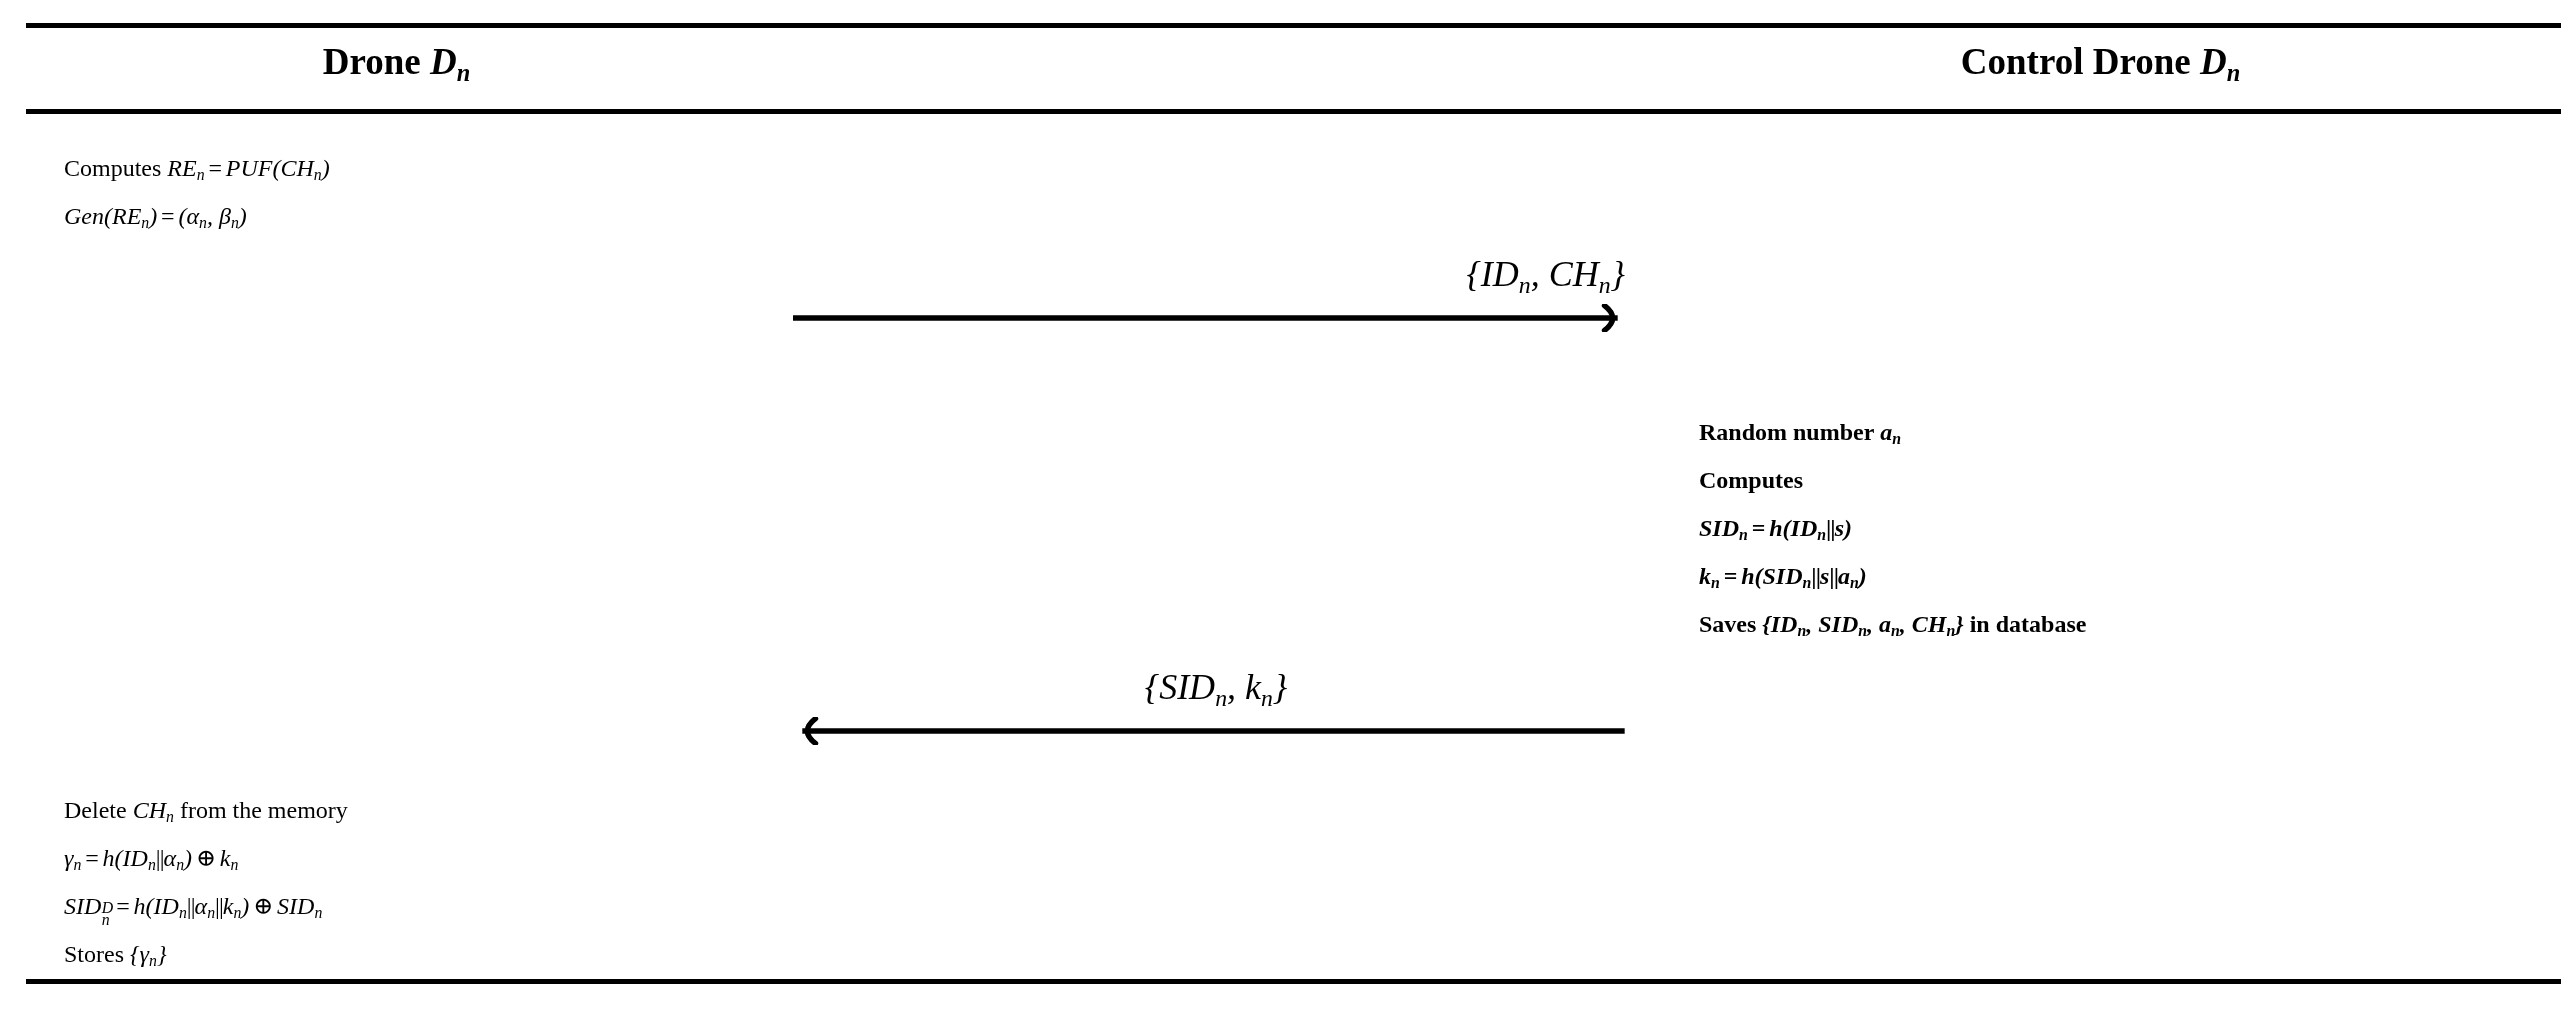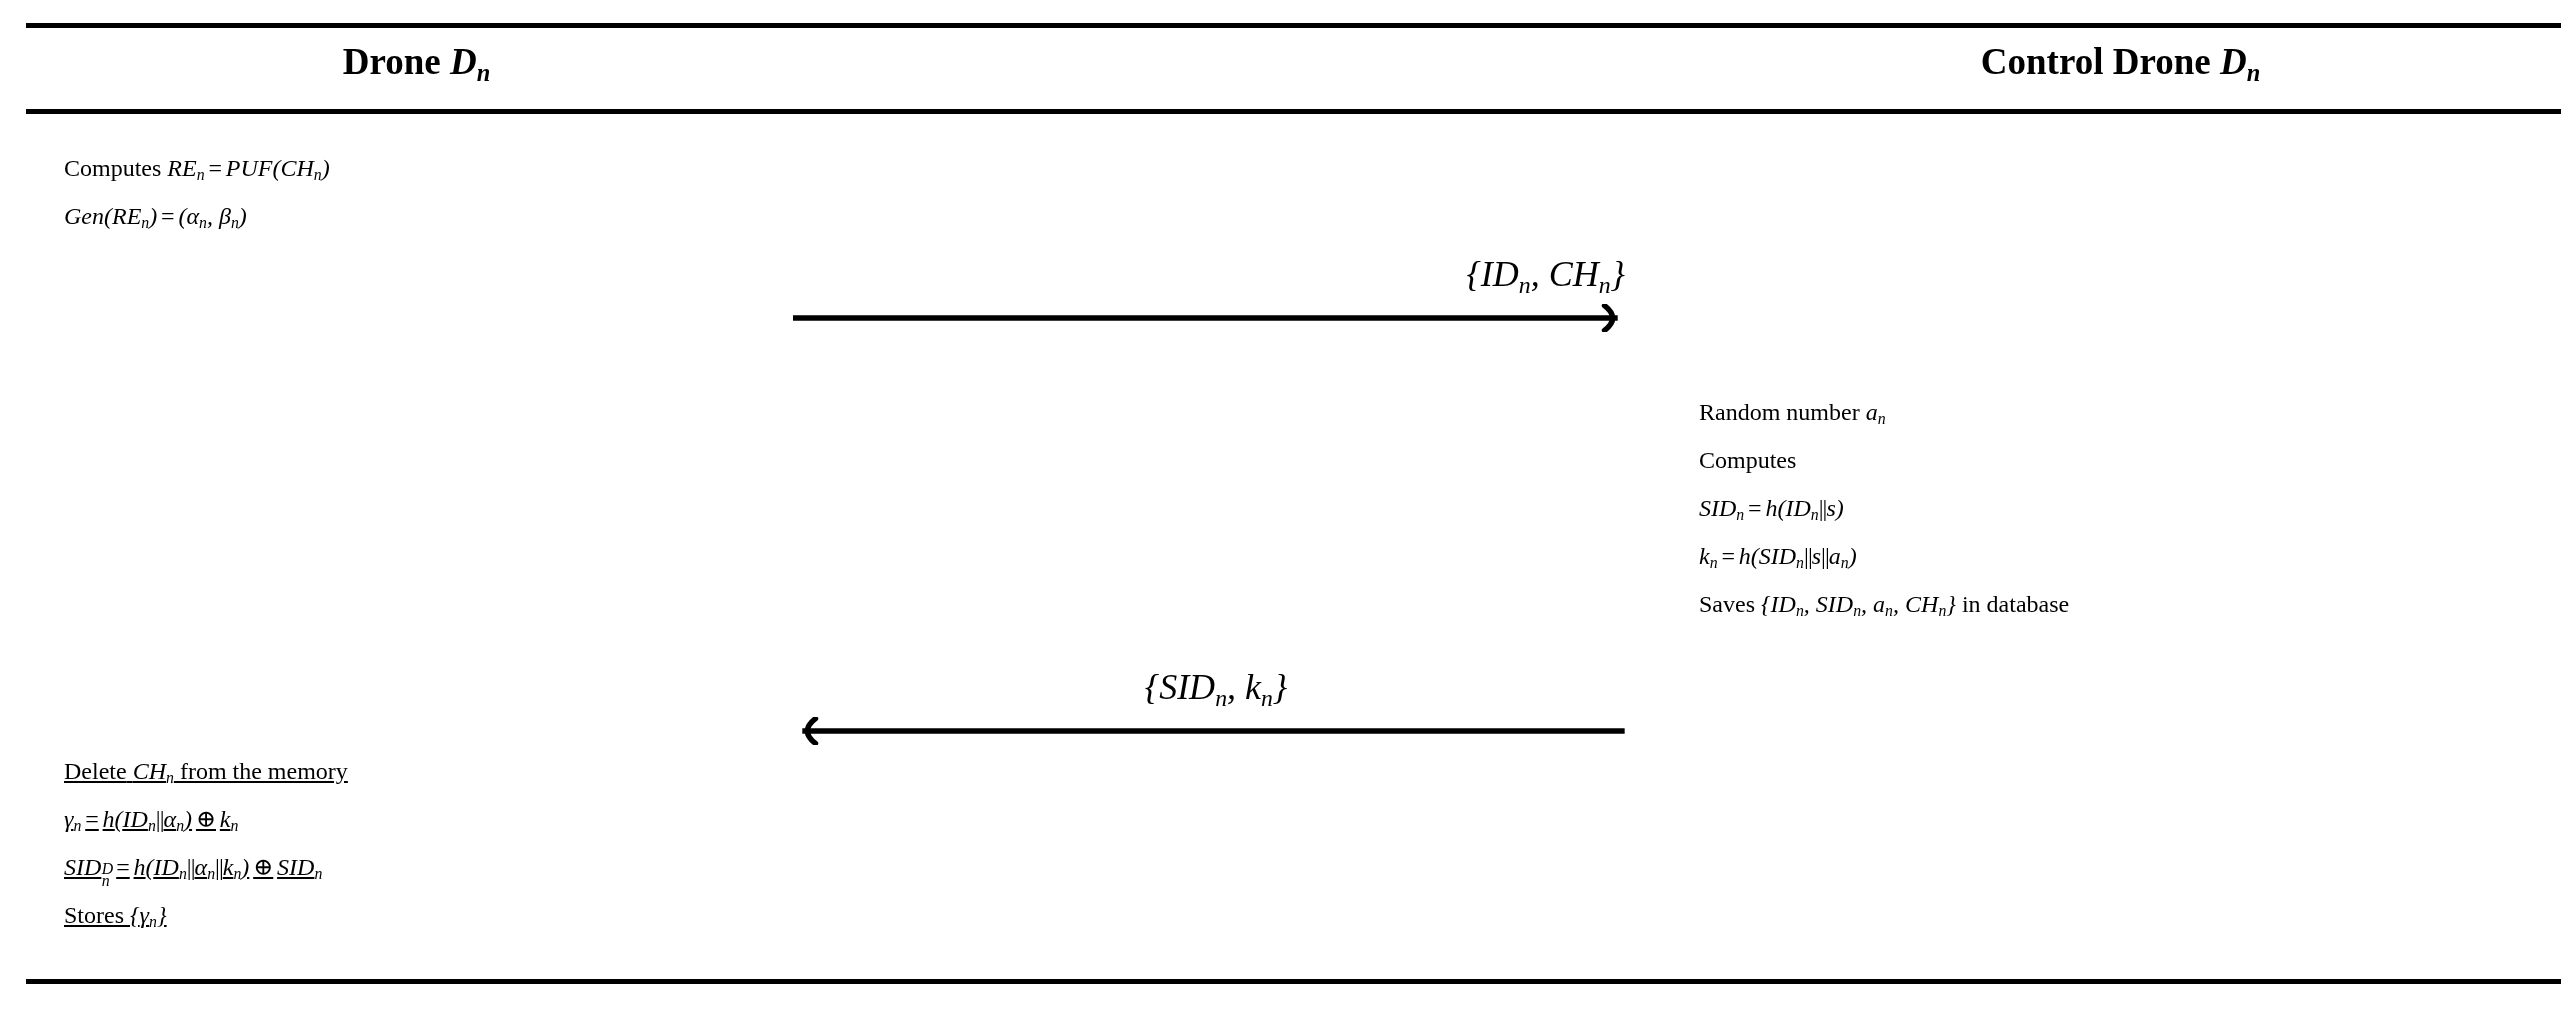--- a/index.html
+++ b/index.html
@@ -32,37 +32,36 @@
   .rule-bottom { top: 979px; }
 
   
   .col-head {
     position: absolute;
     top: 43px;
     font-size: 37px;
     font-weight: bold;
     line-height: 1.0;
     white-space: nowrap;
-    padding-left: 20px;
   }
   .col-head.left  { left: 0px;    width: 793px; text-align: center; }
   .col-head.right { left: 1625px; width: 951px; text-align: center; }
 
   
   .block {
     position: absolute;
     font-size: 24px;
     line-height: 48px;
     white-space: nowrap;
   }
   .block .ln { display: block; height: 48px; }
 
   .blk-drone-1 { left: 64px;   top: 144px; }
-  .blk-cc-1    { left: 1699px; top: 388px; }
-  .blk-drone-2 { left: 64px;   top: 747px; text-decoration: underline; }
+  .blk-cc-1    { left: 1699px; top: 408px; font-weight: bold; }
+  .blk-drone-2 { left: 64px;   top: 786px; }
 
   
   .mi  { font-style: italic; }
   .mup { font-style: normal; }
   .sub {
     font-style: italic;
     font-size: 0.66em;
     vertical-align: -0.28em;
     letter-spacing: 0;
   }

